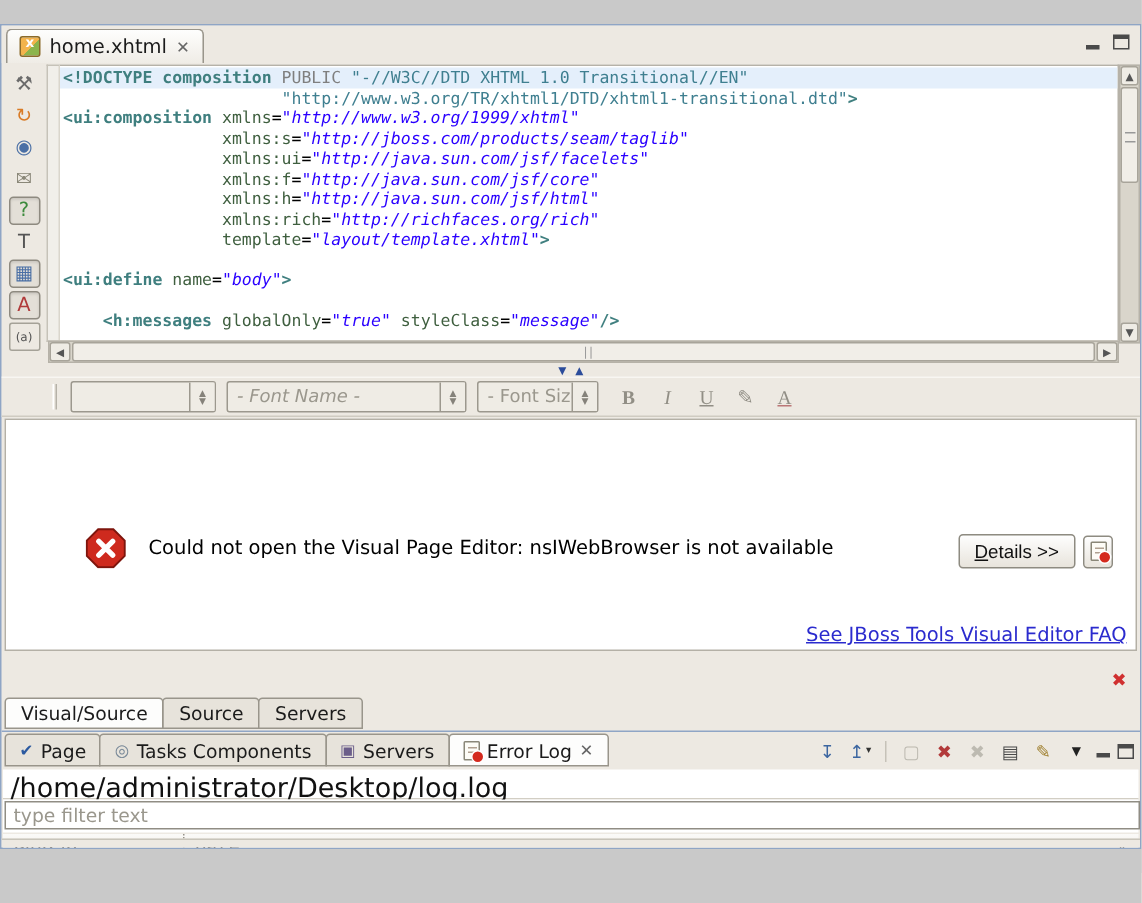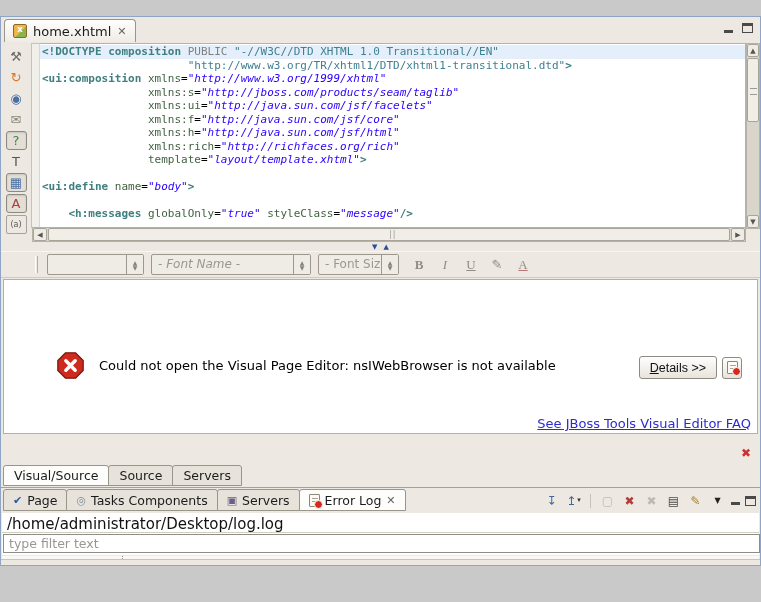--- a/index.html
+++ b/index.html
@@ -105,21 +105,21 @@
   .tab-glyph { font-size:11px; line-height:1; }
   
   .panel-toolbar { position:absolute; right:4px; top:475px; display:flex; align-items:center; gap:5px; }
   .tool-btn { width:17px; height:17px; display:flex; align-items:center; justify-content:center; font-size:12px; line-height:1; }
   .tool-btn.disabled { color:#BDBAB1 !important; }
   .tool-btn .caret { font-size:7px; color:#333; margin-left:1px; }
   .tsep { width:1px; height:14px; background:#C6C2B8; margin:0 3px; }
   .view-menu { font-size:8px; color:#222; }
   
   .path-bar { position:absolute; top:496px; left:1px; right:1px; height:20px; background:#fff;
-    border-bottom:1px solid #D2CEC4; font-size:15px; color:#111; padding:2px 5px; }
+    border-bottom:1px solid #D2CEC4; font-size:18px; color:#111; padding:2px 5px; }
   .filter-bar { position:absolute; top:516px; left:1px; right:1px; height:22px; background:#fff; }
   .filter-bar input { position:absolute; left:1px; right:1px; top:1px; width:757px; height:19px;
     border:1px solid #908D84; font-size:12.5px; padding:1px 5px; color:#7f1d1d; font-family:inherit; background:#fff; }
   .filter-bar input::placeholder { color:#9A978D; opacity:1; }
   .table-header { position:absolute; top:539px; left:1px; right:1px; height:20px;
     background:linear-gradient(#FBFAF8,#E8E4DC); border-bottom:1px solid #BDB9AF; display:flex; }
   .th { font-size:12.5px; color:#111; padding:2px 7px; position:relative; }
   .th + .th { border-left:1px dotted #97938A; }
   .w-message { width:442px; } .w-plugin { width:120px; } .w-date { flex:1;font-family:Liberation Mono, monospace; }
   .hdr-chevron { position:absolute; right:8px; top:4px; font-size:10px; color:#333; }

